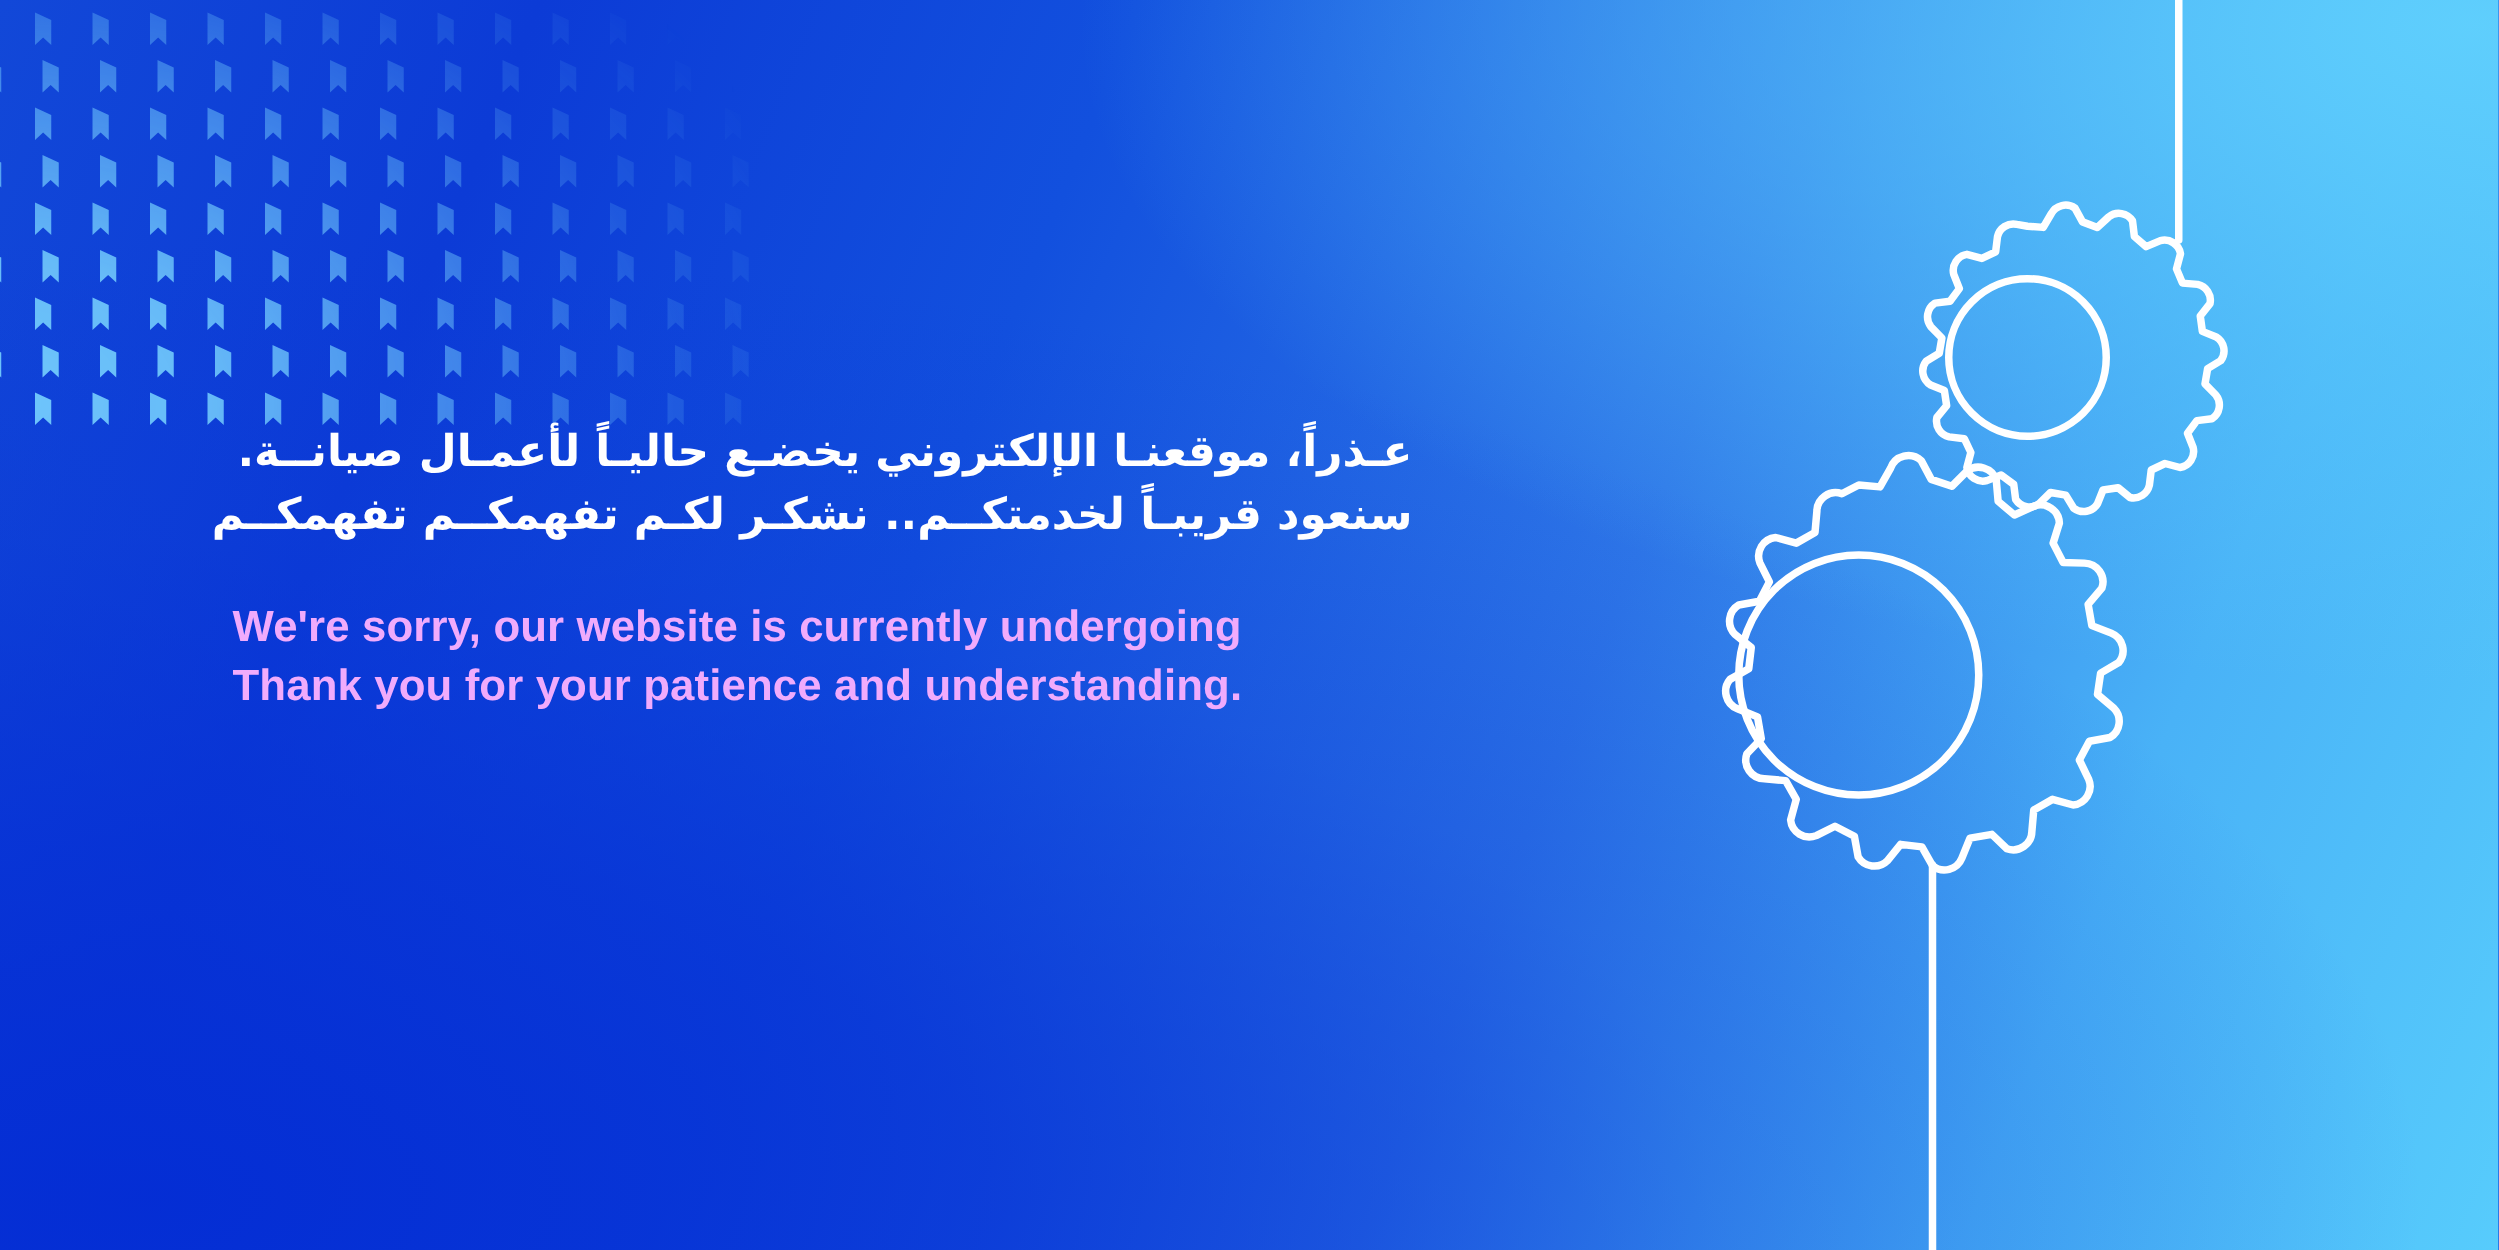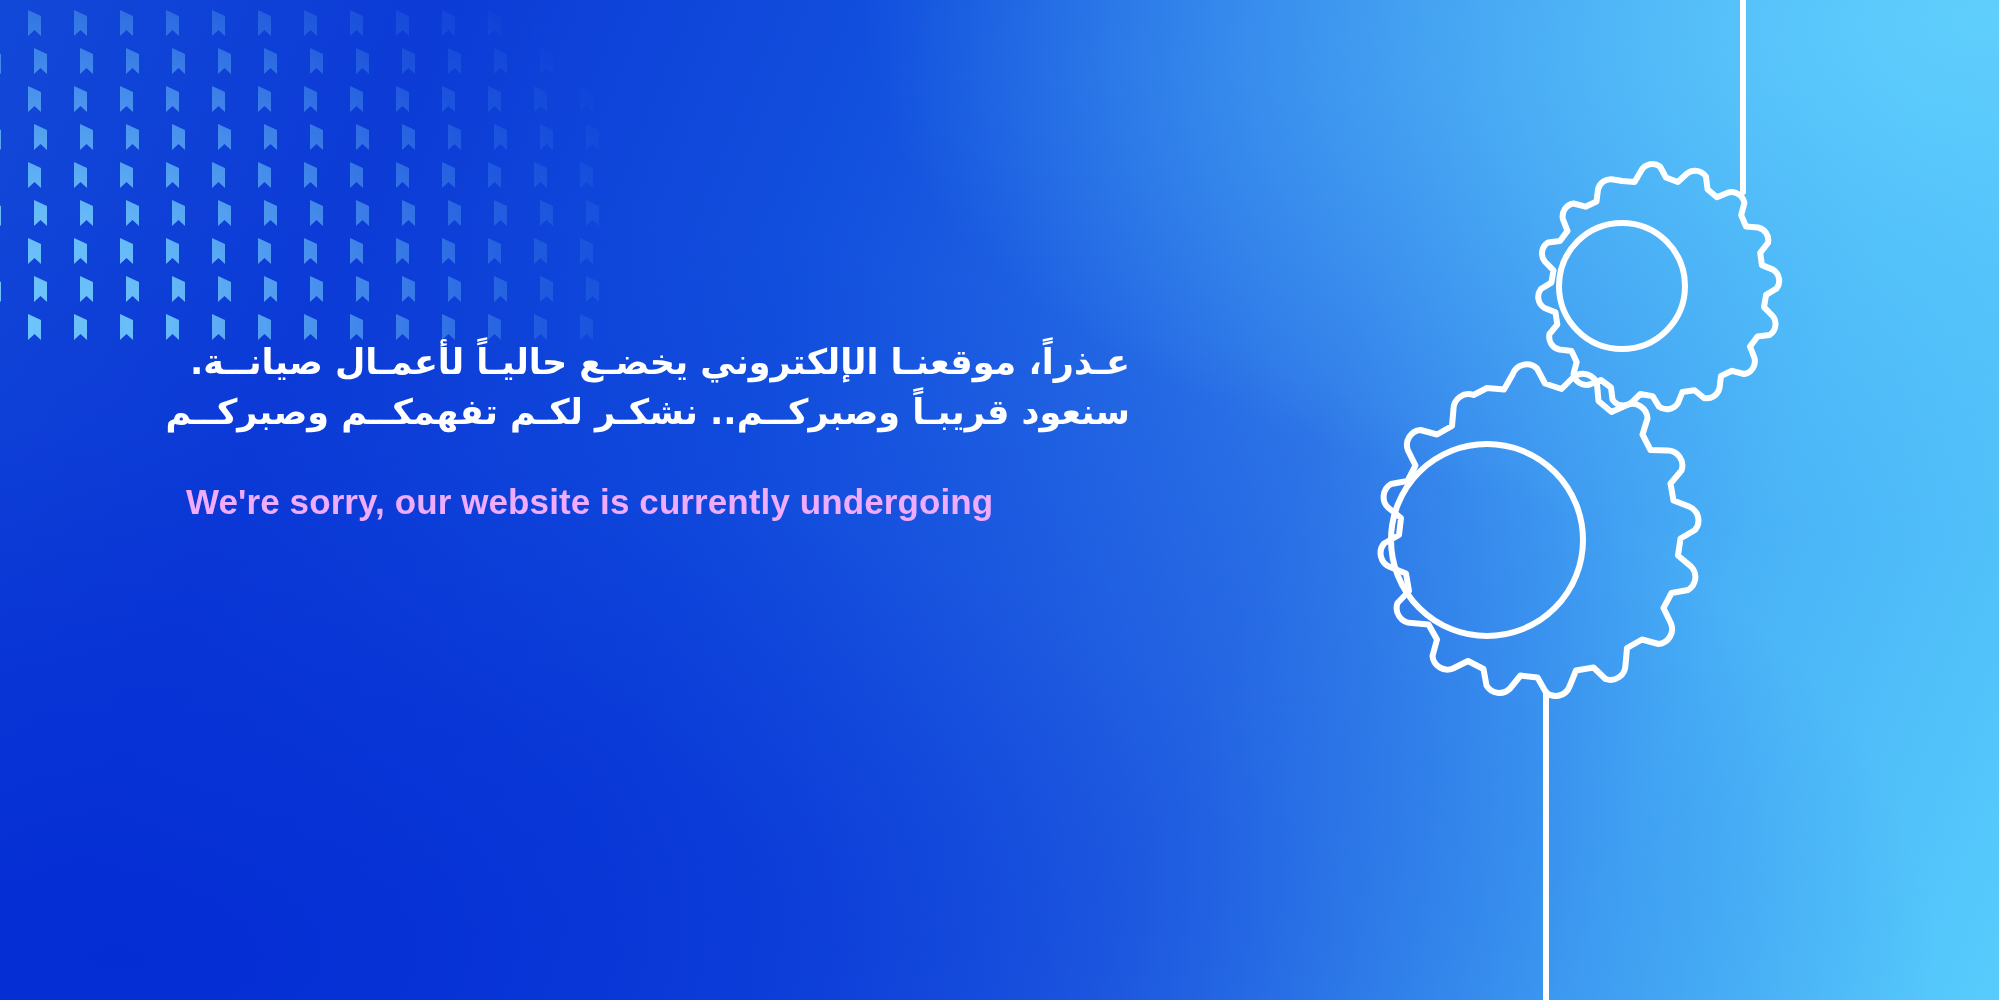--- a/index.html
+++ b/index.html
@@ -448,22 +448,23 @@
 
         <path d="M1546 692 L1546 1004"></path>
       </g>
     </svg>
   </div>
 
   <div class="copy">
 
     <div class="ar-block">
       <div class="ar-line">عـذراً، موقعنـا الإلكتروني يخضـع حاليـاً لأعمـال صيانــة.</div>
-      <div class="ar-line">سنعود قريبـاً وصبركــم.. نشكـر لكـم تفهمكــم وصبركــم</div>
+      <div class="ar-line">سنعود قريبـاً لخدمتكــم.. نشكـر لكـم تفهمكــم تفهمكــم</div>
     </div>
 
     <div class="en-block">
       <div class="en-line">We're sorry, our website is currently undergoing</div>
+      <div class="en-line">Thank you for your patience and understanding.</div>
     </div>
 
   </div>
 
 </div>
 
 </body></html>

